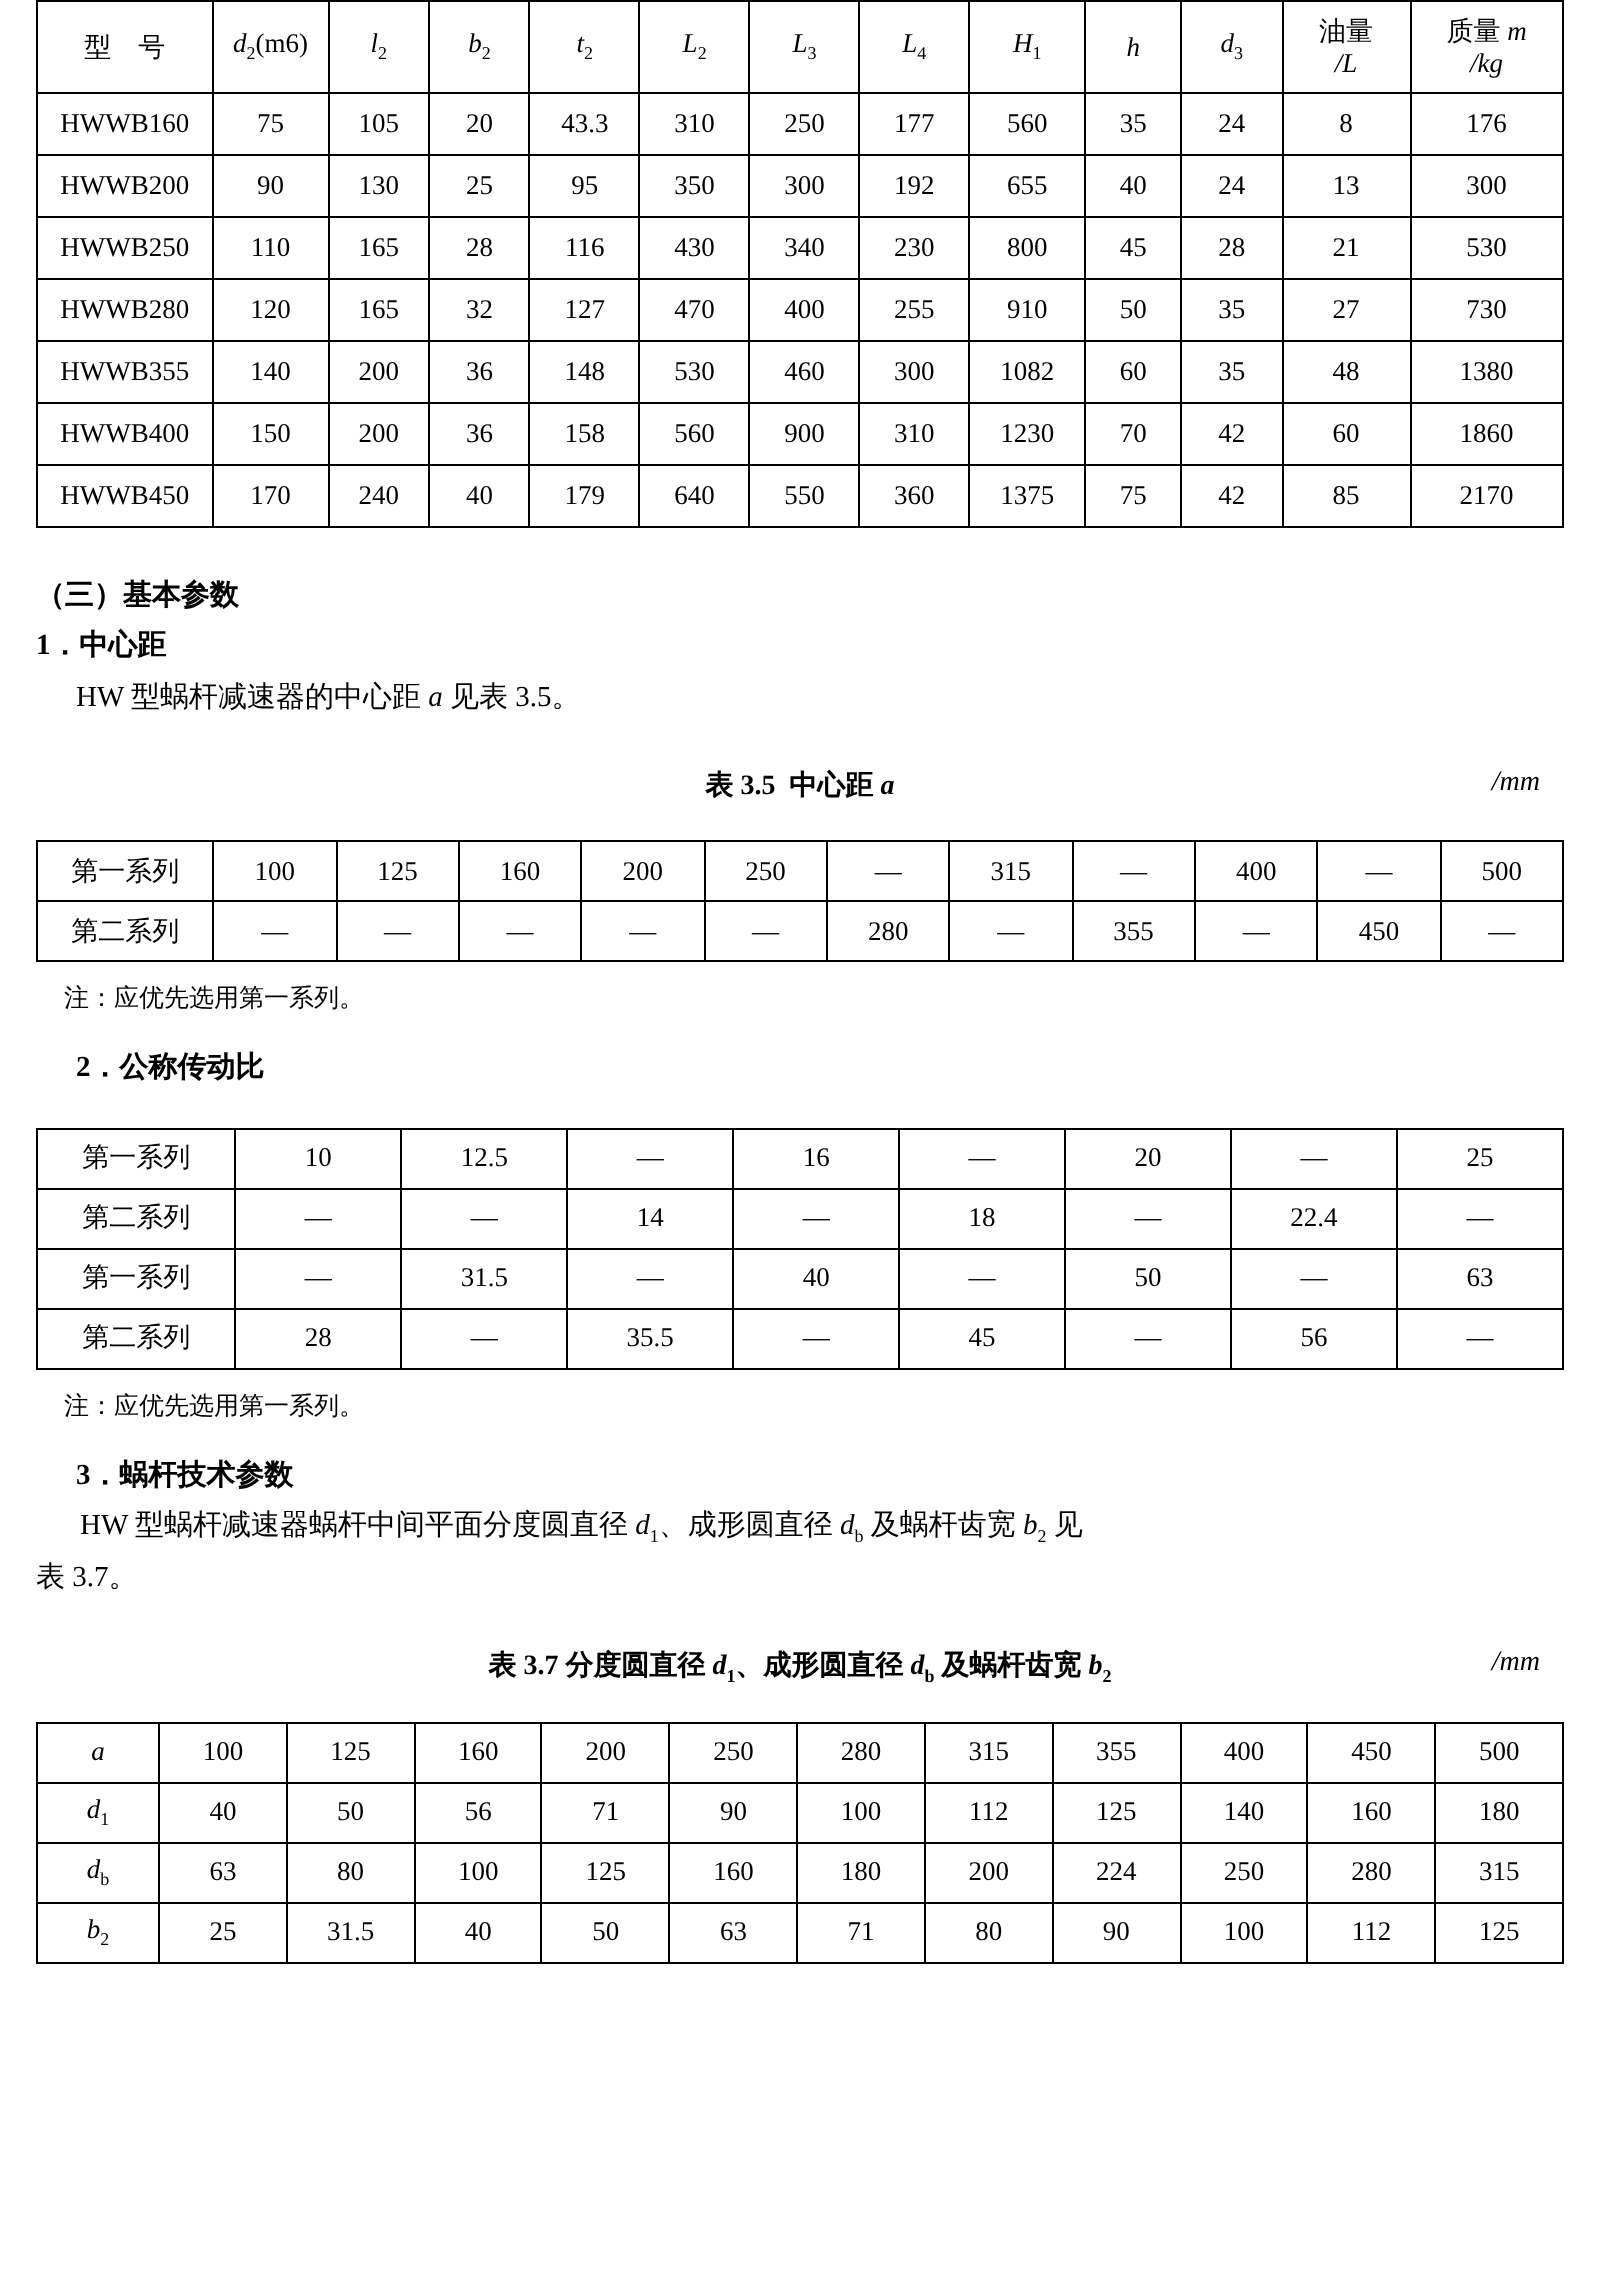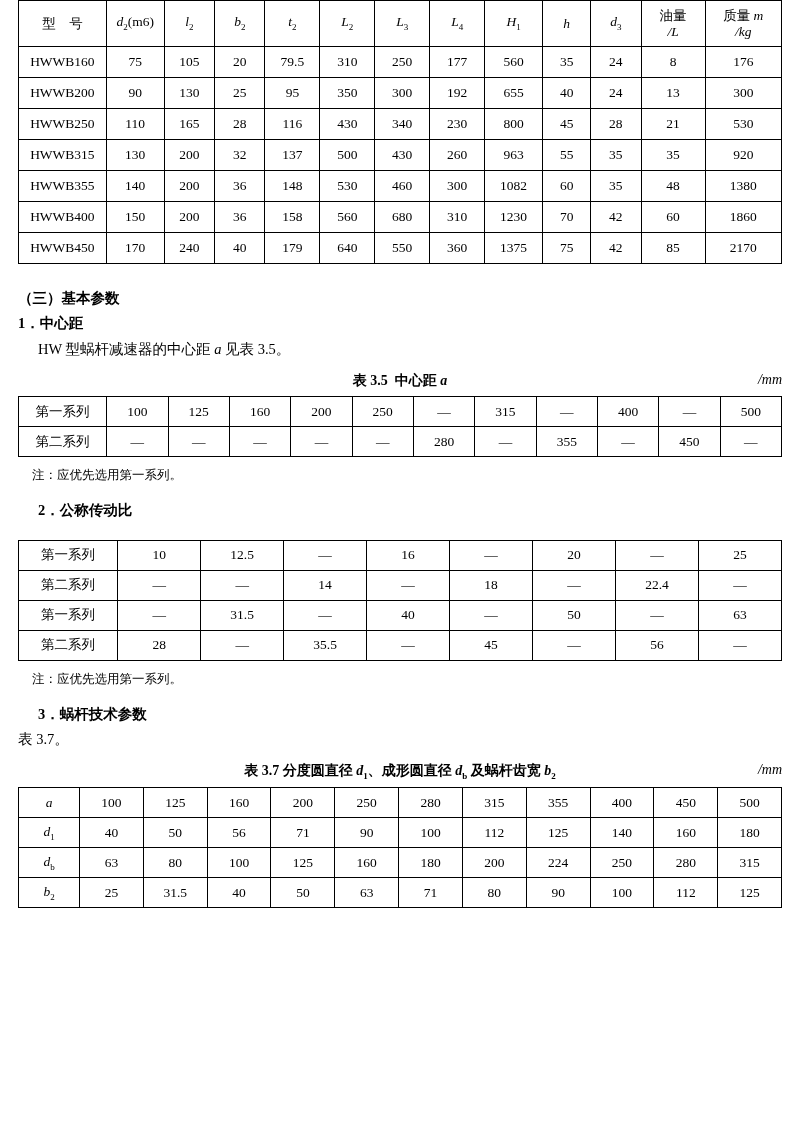--- a/index.html
+++ b/index.html
@@ -55,21 +55,21 @@
     font-family: "Liberation Serif", serif;
   }
   .bold { font-weight: bold; }
   .indent2 { padding-left: 20px; }
   .indent3 { padding-left: 22px; }
 
   .caption {
     text-align: center;
     font-size: 14px;
     font-weight: bold;
-    margin: 0;
+    margin: 12px;
     position: relative;
   }
   .caption .unit {
     position: absolute;
     right: 0;
     top: 0;
     font-weight: normal;
     font-style: italic;
     font-size: 14px;
   }
@@ -133,21 +133,21 @@
           <div class="it">/kg</div>
         </th>
       </tr>
     </thead>
     <tbody>
       <tr>
         <td class="model">HWWB160</td>
         <td>75</td>
         <td>105</td>
         <td>20</td>
-        <td>79.5</td>
+        <td>43.3</td>
         <td>310</td>
         <td>250</td>
         <td>177</td>
         <td>560</td>
         <td>35</td>
         <td>24</td>
         <td>8</td>
         <td>176</td>
       </tr>
       <tr>
@@ -174,33 +174,33 @@
         <td>430</td>
         <td>340</td>
         <td>230</td>
         <td>800</td>
         <td>45</td>
         <td>28</td>
         <td>21</td>
         <td>530</td>
       </tr>
       <tr>
-        <td class="model">HWWB315</td>
-        <td>130</td>
-        <td>200</td>
+        <td class="model">HWWB280</td>
+        <td>120</td>
+        <td>165</td>
         <td>32</td>
-        <td>137</td>
-        <td>500</td>
-        <td>430</td>
-        <td>260</td>
-        <td>963</td>
-        <td>55</td>
+        <td>127</td>
+        <td>470</td>
+        <td>400</td>
+        <td>255</td>
+        <td>910</td>
+        <td>50</td>
         <td>35</td>
-        <td>35</td>
-        <td>920</td>
+        <td>27</td>
+        <td>730</td>
       </tr>
       <tr>
         <td class="model">HWWB355</td>
         <td>140</td>
         <td>200</td>
         <td>36</td>
         <td>148</td>
         <td>530</td>
         <td>460</td>
         <td>300</td>
@@ -210,21 +210,21 @@
         <td>48</td>
         <td>1380</td>
       </tr>
       <tr>
         <td class="model">HWWB400</td>
         <td>150</td>
         <td>200</td>
         <td>36</td>
         <td>158</td>
         <td>560</td>
-        <td>680</td>
+        <td>900</td>
         <td>310</td>
         <td>1230</td>
         <td>70</td>
         <td>42</td>
         <td>60</td>
         <td>1860</td>
       </tr>
       <tr>
         <td class="model">HWWB450</td>
         <td>170</td>
@@ -376,20 +376,23 @@
       </tr>
     </tbody>
   </table>
 
   <div class="spacer10"></div>
   <p class="note">注：应优先选用第一系列。</p>
 
   <div class="spacer14"></div>
 
   <p class="t bold indent2">3．蜗杆技术参数</p>
+  <p class="t indent3">
+    HW 型蜗杆减速器蜗杆中间平面分度圆直径 <span class="it">d</span><span class="sub">1</span>、成形圆直径 <span class="it">d</span><span class="sub">b</span> 及蜗杆齿宽 <span class="it">b</span><span class="sub">2</span> 见
+  </p>
   <p class="t">表 3.7。</p>
 
   <div class="spacer10"></div>
 
   <p class="caption">
     表 3.7 分度圆直径 <span class="it">d</span><span class="sub">1</span>、成形圆直径 <span class="it">d</span><span class="sub">b</span> 及蜗杆齿宽 <span class="it">b</span><span class="sub">2</span>
     <span class="unit">/mm</span>
   </p>
   <div class="spacer6"></div>
 

